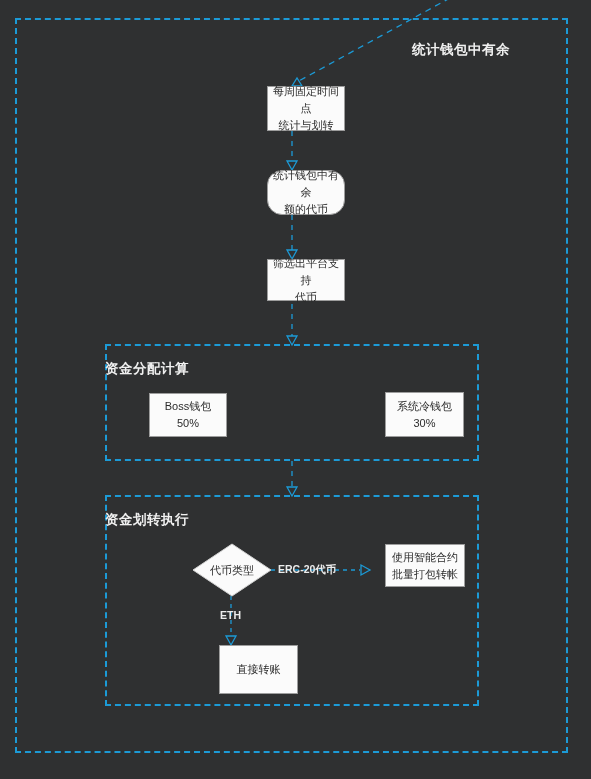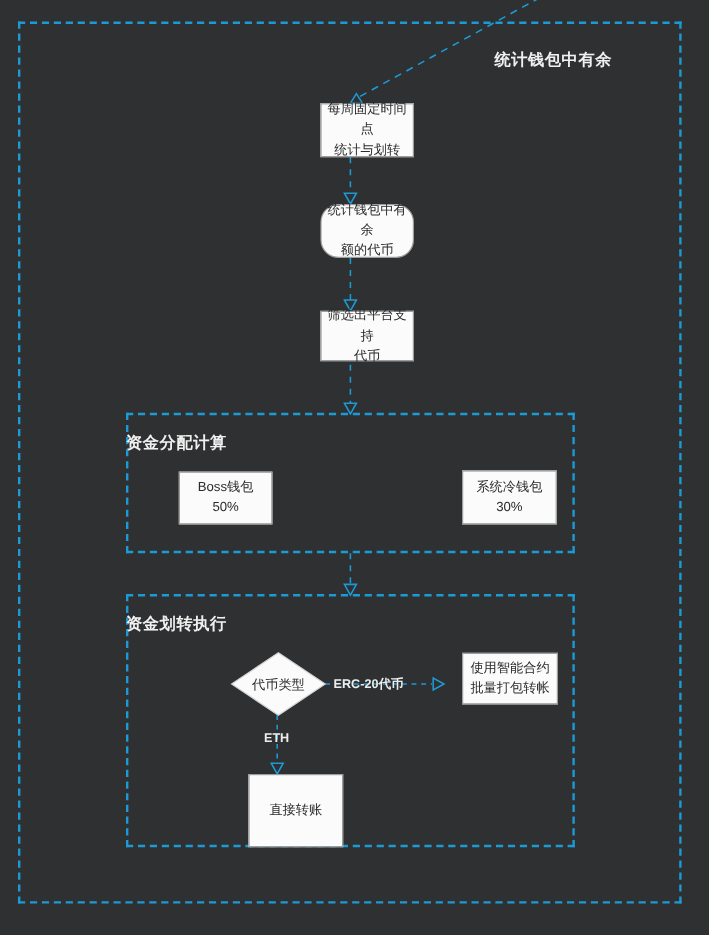--- a/index.html
+++ b/index.html
@@ -82,21 +82,21 @@
 
   #node-schedule { left: 253px; top: 86px;  width: 78px; height: 45px; }
   #node-scan     { left: 253px; top: 170px; width: 78px; height: 45px; border-radius: 15px; }
   #node-filter   { left: 253px; top: 259px; width: 78px; height: 42px; }
 
   #node-boss     { left: 135px; top: 393px; width: 78px; height: 44px; }
   #node-withdraw { left: 253px; top: 393px; width: 78px; height: 44px; }
   #node-cold     { left: 371px; top: 392px; width: 79px; height: 45px; }
 
   #node-batch    { left: 371px; top: 544px; width: 80px; height: 43px; }
-  #node-direct   { left: 193px; top: 645px; width: 79px; height: 61px; }
+  #node-direct   { left: 205px; top: 645px; width: 79px; height: 49px; }
 
   
   #node-decision {
     position: absolute;
     left: 193px; top: 544px;
     width: 78px; height: 52px;
   }
   #node-decision .diamond-label {
     position: absolute;
     left: 0; top: 0;

